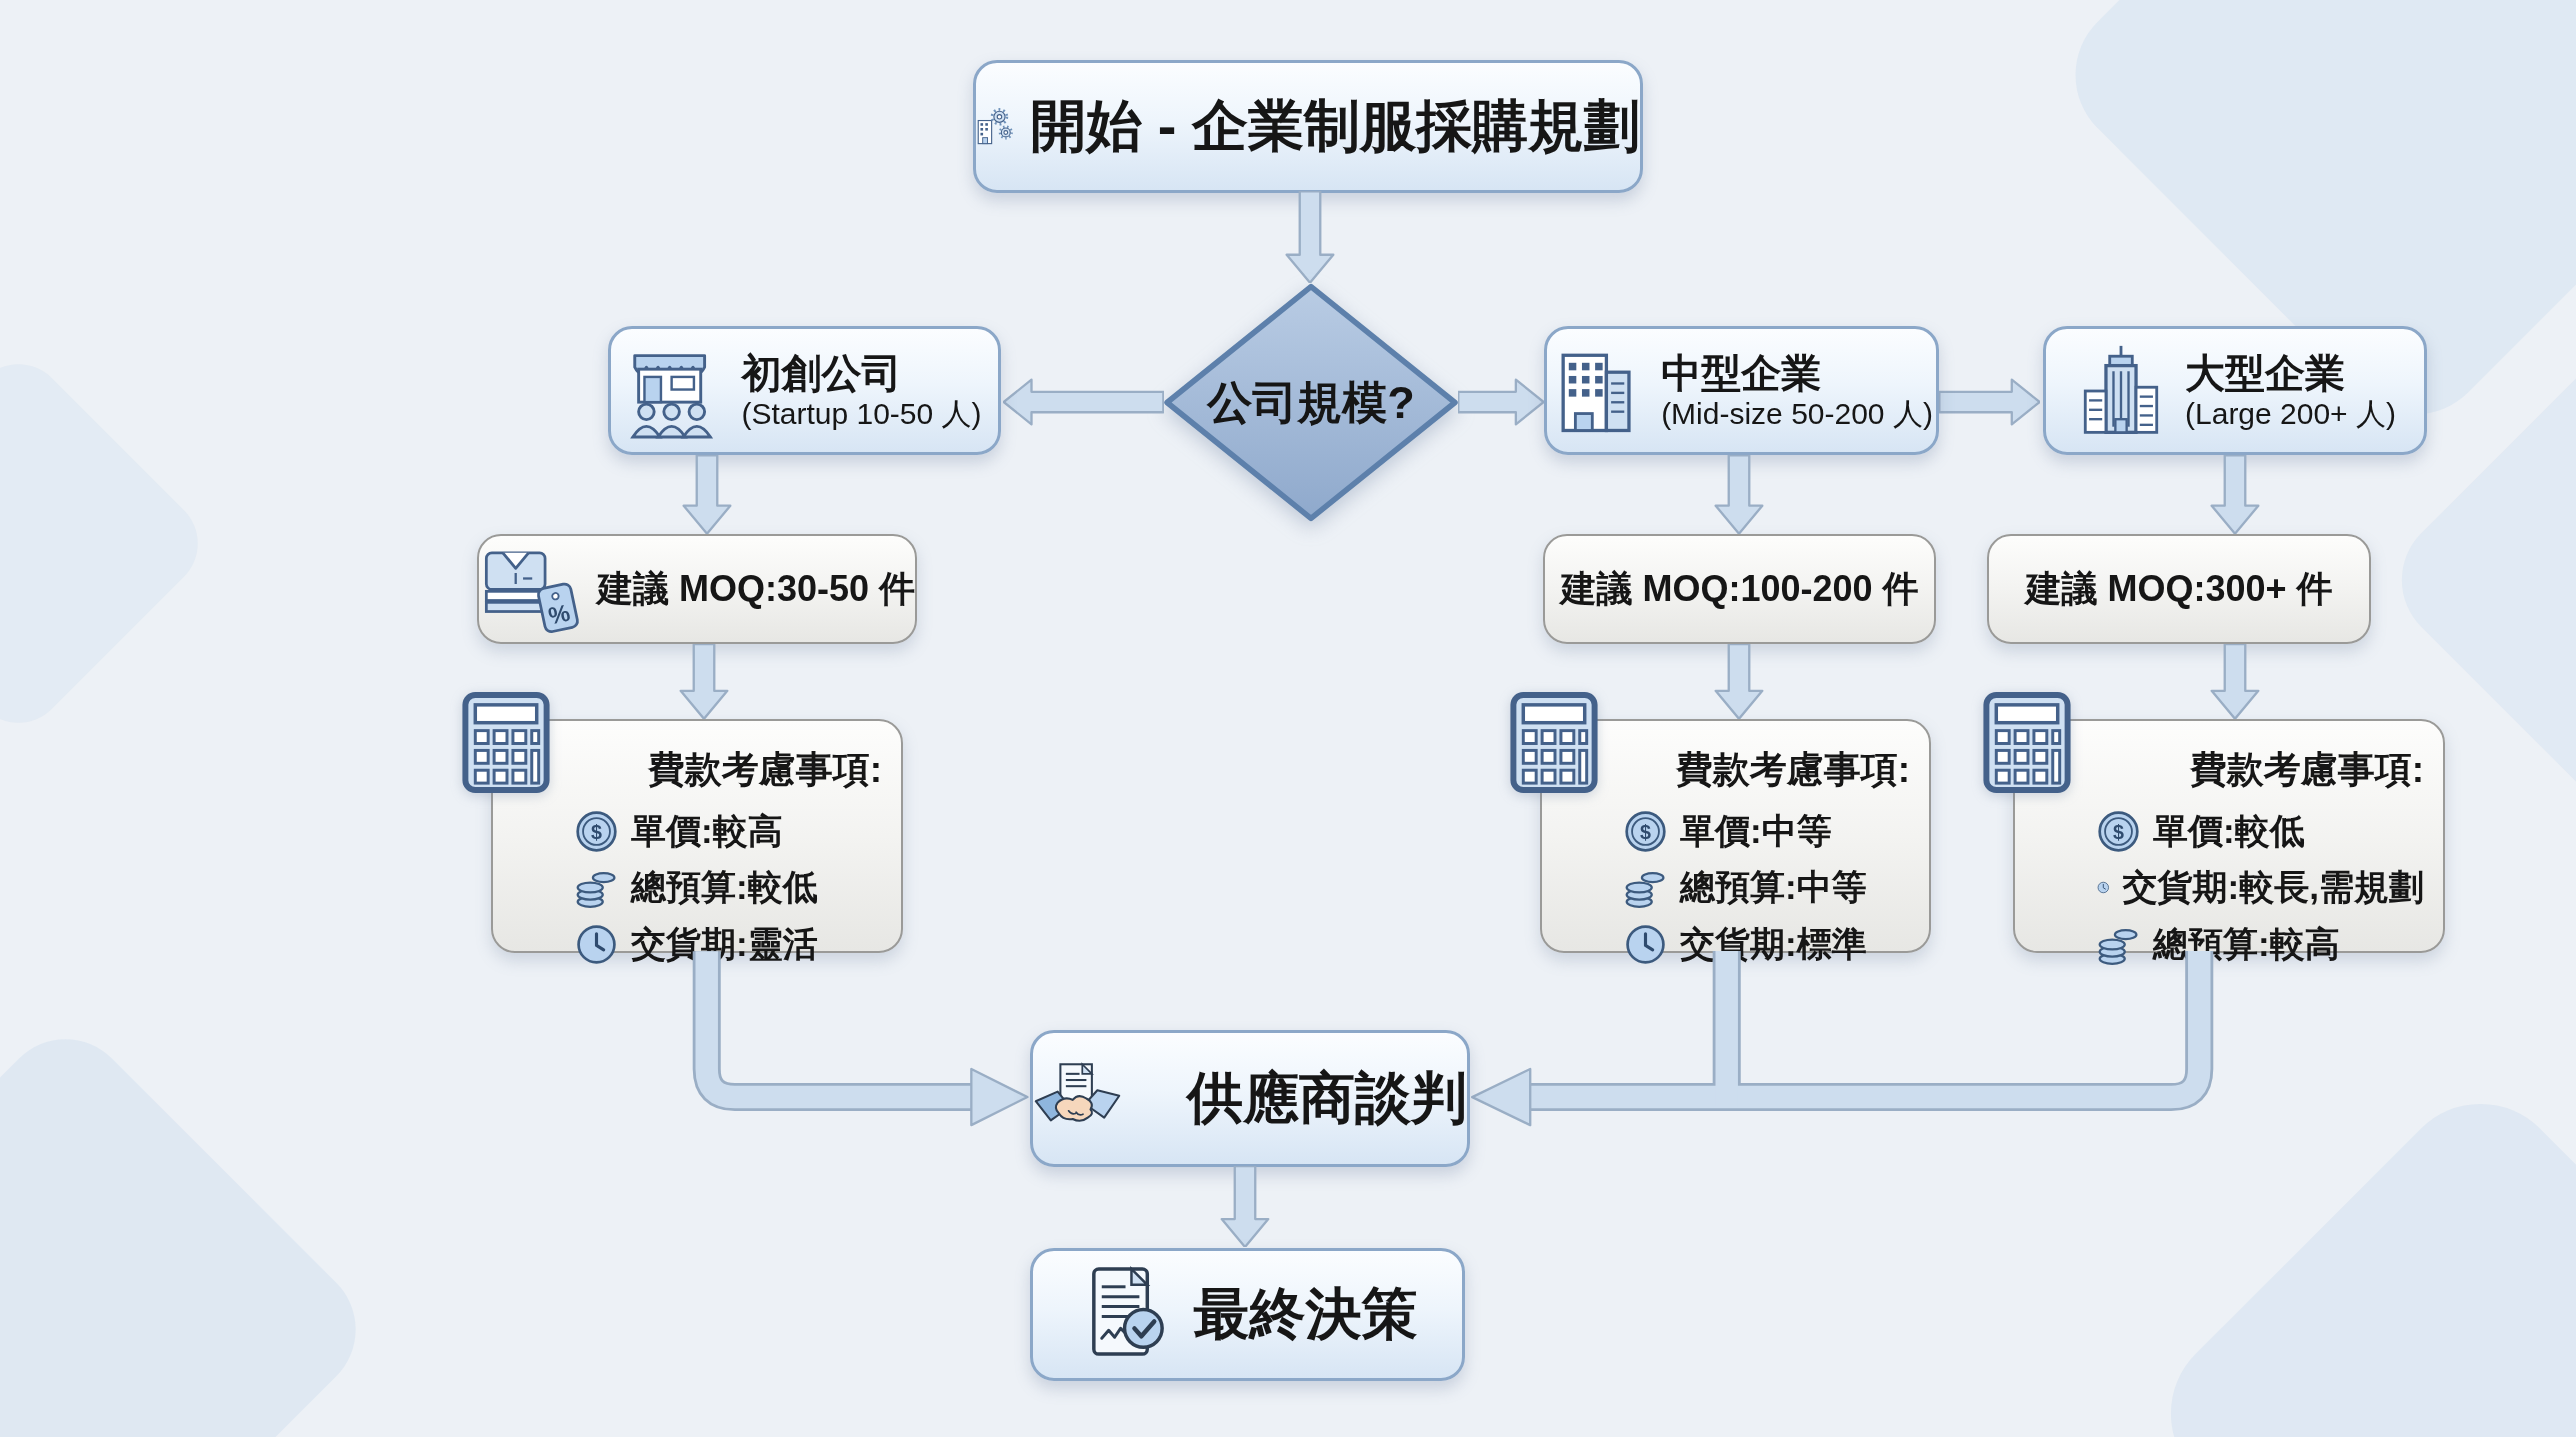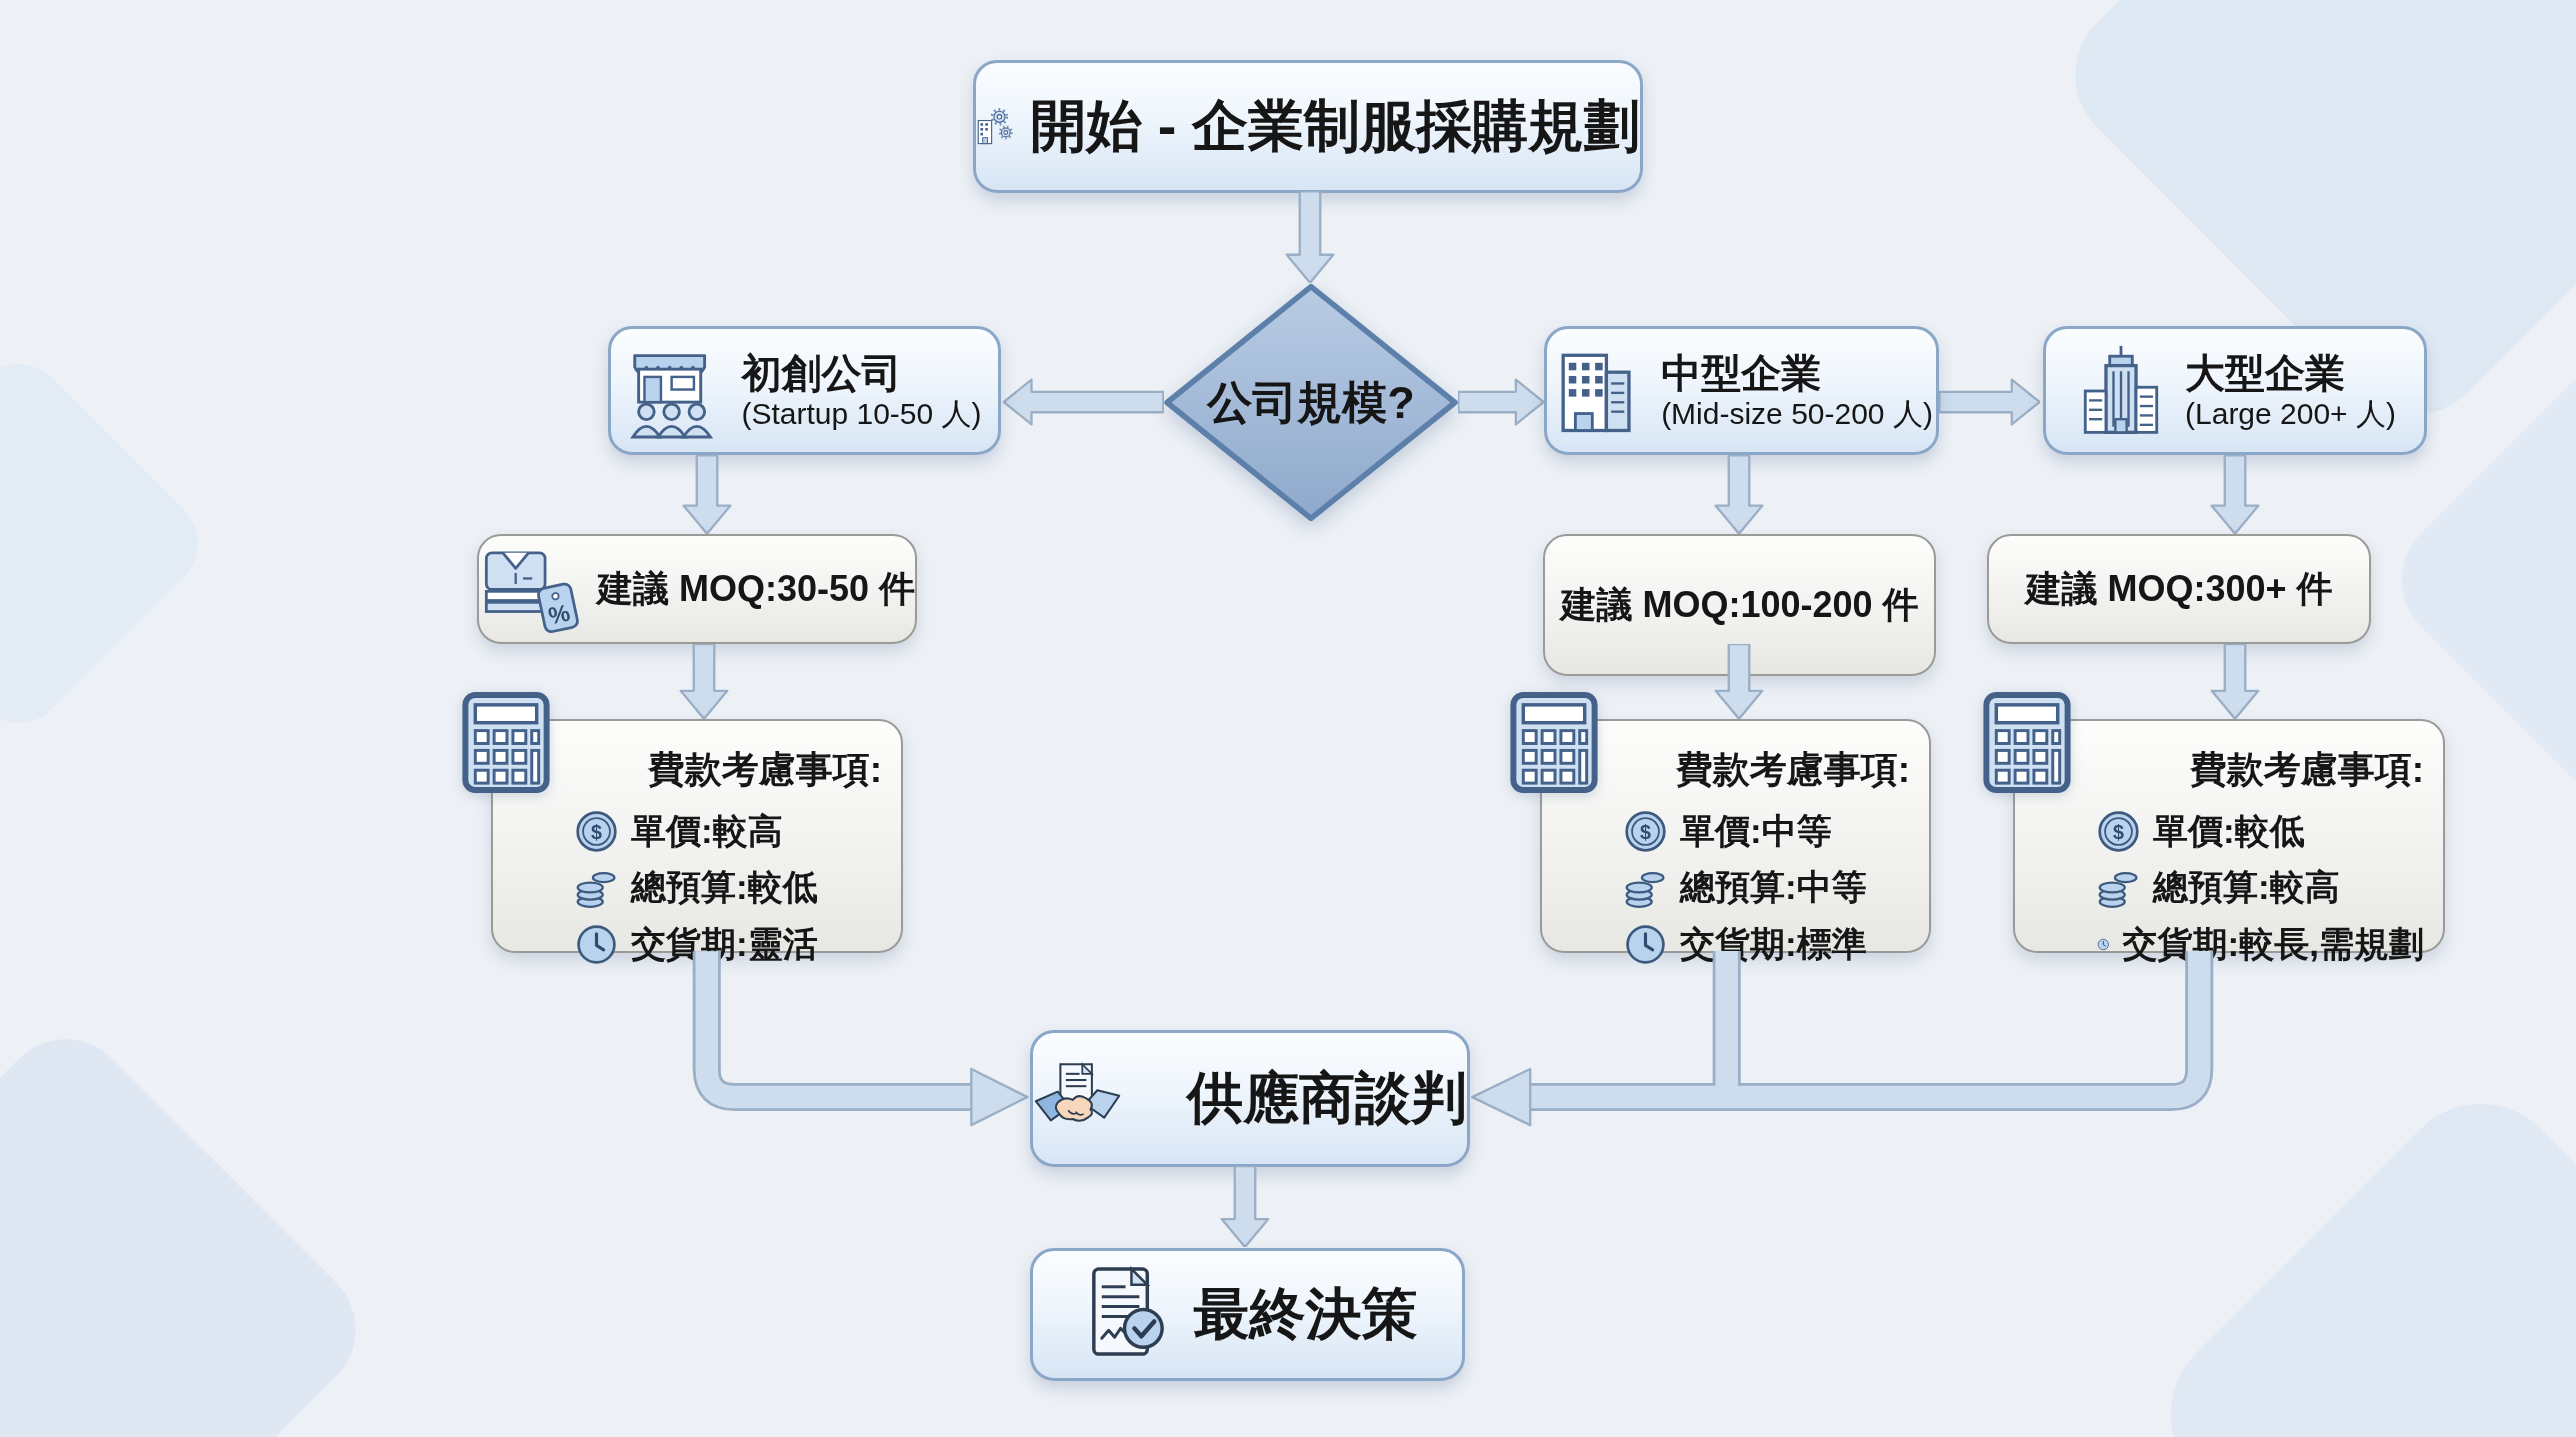--- a/index.html
+++ b/index.html
@@ -200,21 +200,21 @@
       <g transform="rotate(-12 86 70)">
         <rect x="68" y="46" width="36" height="48" rx="7" fill="#b9d3ef" stroke="#44618a" stroke-width="3"></rect>
         <circle cx="86" cy="57" r="3.5" fill="#ffffff" stroke="#44618a" stroke-width="2"></circle>
         <text x="86" y="86" text-anchor="middle" font-size="26" font-weight="bold" fill="#2f4b6e" font-family="'Liberation Sans',sans-serif">%</text>
       </g>
     </svg>
     <div class="gap"></div>
     <span class="moq-label">建議 MOQ:30-50 件</span>
   </div>
 
-  <div class="node node-gray" style="left:1543px;top:534px;width:393px;height:142px;">
+  <div class="node node-gray" style="left:1543px;top:534px;width:393px;height:110px;">
     <span class="moq-label">建議 MOQ:100-200 件</span>
   </div>
 
   <div class="node node-gray" style="left:1987px;top:534px;width:384px;height:110px;">
     <span class="moq-label">建議 MOQ:300+ 件</span>
   </div>
 
   <svg class="arrow" style="left:676px;top:644px;" width="56" height="75" viewBox="0 0 60 80">
     <path d="M19 0 H41 V50 H55 L30 80 L5 50 H19 Z" fill="#cdddee" stroke="#9aaec5" stroke-width="2.5" stroke-linejoin="round"></path>
   </svg>
@@ -324,35 +324,35 @@
     <div class="consider-item">
       <svg width="43" height="43" viewBox="0 0 48 48">
           <circle cx="24" cy="24" r="21" fill="#b9d3ef" stroke="#3c5a7e" stroke-width="3"></circle>
           <circle cx="24" cy="24" r="15" fill="none" stroke="#3c5a7e" stroke-width="2"></circle>
           <text x="24" y="32" text-anchor="middle" font-size="22" font-weight="bold" fill="#2f4b6e" font-family="'Liberation Sans',sans-serif">$</text>
         </svg>
       <span class="txt">單價:較低</span>
     </div>
     <div class="consider-item">
       <svg width="43" height="43" viewBox="0 0 48 48">
+          <circle cx="24" cy="24" r="20" fill="#b9d3ef" stroke="#3c5a7e" stroke-width="3"></circle>
+          <path d="M24 12 V25 L32 30" fill="none" stroke="#2f4b6e" stroke-width="3.5" stroke-linecap="round" stroke-linejoin="round"></path>
+        </svg>
+      <span class="txt">交貨期:較長,需規劃</span>
+    </div>
+    <div class="consider-item">
+      <svg width="43" height="43" viewBox="0 0 48 48">
           <g fill="#b9d3ef" stroke="#3c5a7e" stroke-width="2.5">
             <ellipse cx="17" cy="40" rx="14" ry="5.5"></ellipse>
             <ellipse cx="17" cy="32" rx="14" ry="5.5"></ellipse>
             <ellipse cx="17" cy="24" rx="14" ry="5.5"></ellipse>
             <ellipse cx="32" cy="13" rx="12" ry="5"></ellipse>
           </g>
         </svg>
       <span class="txt">總預算:較高</span>
-    </div>
-    <div class="consider-item">
-      <svg width="43" height="43" viewBox="0 0 48 48">
-          <circle cx="24" cy="24" r="20" fill="#b9d3ef" stroke="#3c5a7e" stroke-width="3"></circle>
-          <path d="M24 12 V25 L32 30" fill="none" stroke="#2f4b6e" stroke-width="3.5" stroke-linecap="round" stroke-linejoin="round"></path>
-        </svg>
-      <span class="txt">交貨期:較長,需規劃</span>
     </div>
   </div>
   <svg class="calc" style="left:1982px;top:691px;" viewBox="0 0 90 104">
     <rect x="4" y="4" width="82" height="96" rx="10" fill="#cfe0f2" stroke="#44618a" stroke-width="6"></rect>
     <rect x="14" y="14" width="62" height="18" fill="#ffffff" stroke="#44618a" stroke-width="3.5"></rect>
     <g fill="#ffffff" stroke="#44618a" stroke-width="3">
       <rect x="14" y="40" width="13" height="13"></rect>
         <rect x="33" y="40" width="13" height="13"></rect>
         <rect x="52" y="40" width="13" height="13"></rect>
       <rect x="14" y="60" width="13" height="13"></rect>

